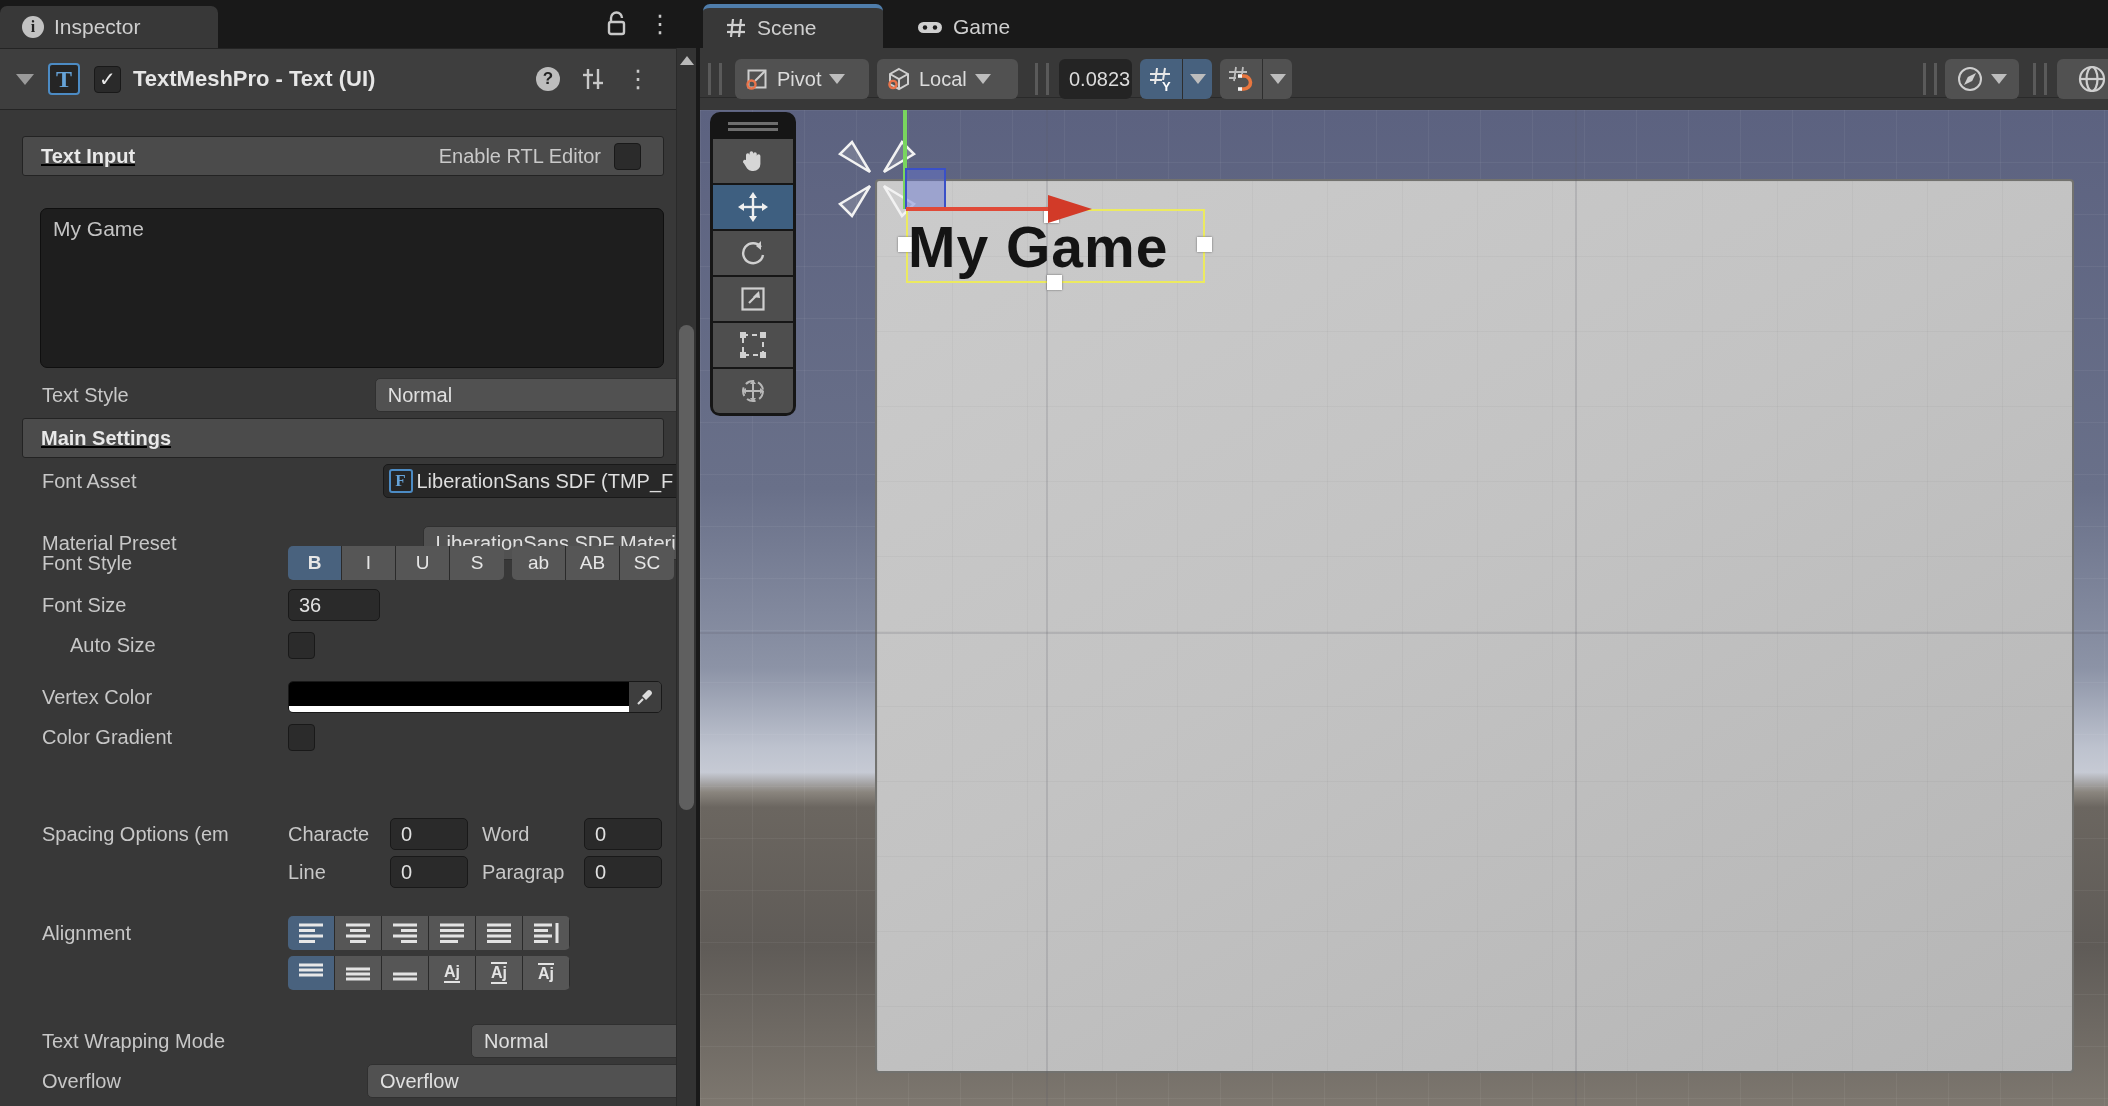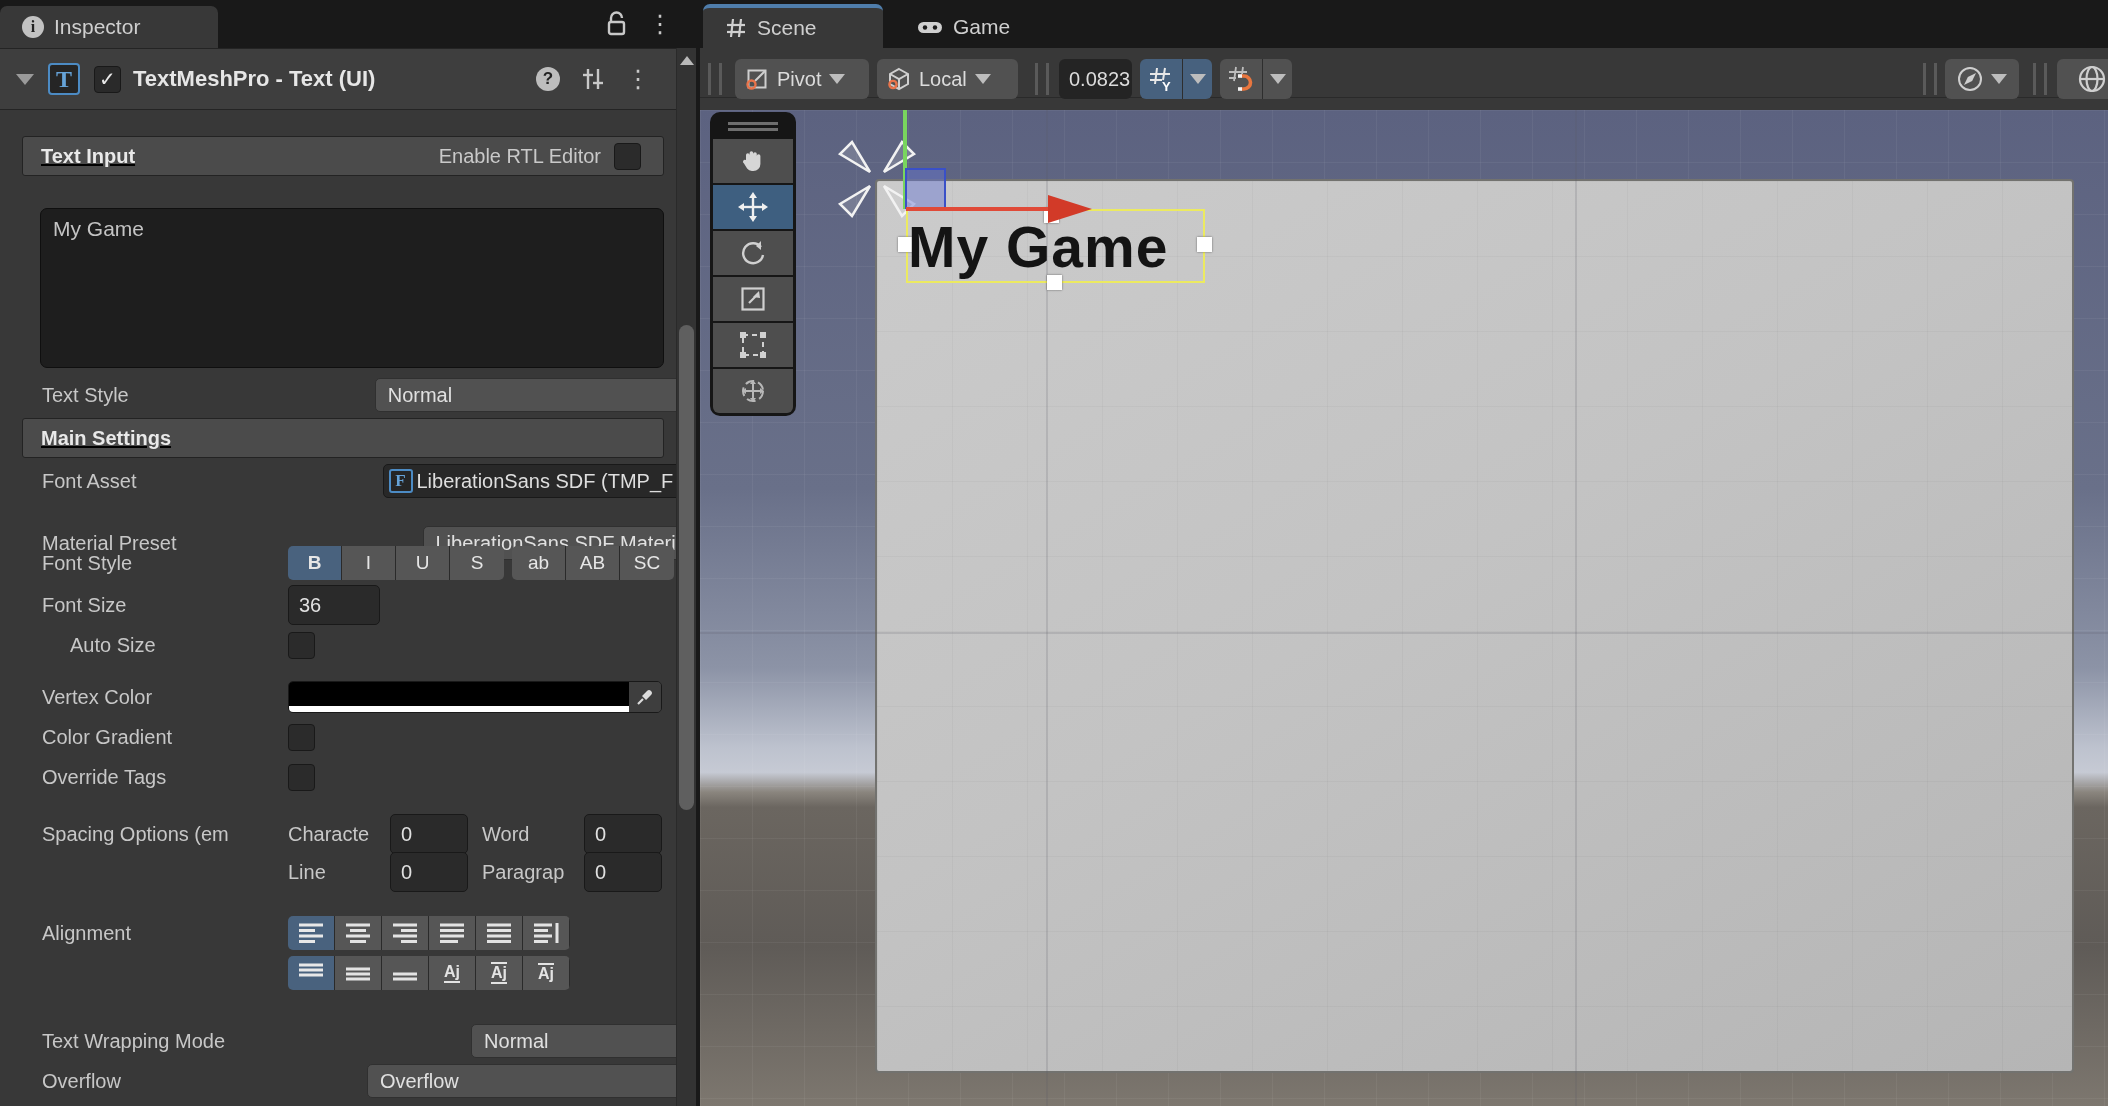--- a/index.html
+++ b/index.html
@@ -39,21 +39,21 @@
   .section-bar .sec-title { color:#e9e9e9; font-size:20px; font-weight:bold; }
 
   .row { position:absolute; left:42px; width:622px; height:34px; display:flex; align-items:center; }
   .lbl { color:#c7c7c7; font-size:20px; white-space:nowrap; overflow:hidden; }
   .ctl { position:absolute; left:246px; } 
 
   .dropdown { width:374px; height:34px; background:#515151; border:1px solid #303030; border-radius:5px;
               display:flex; align-items:center; padding:0 12px; color:#e0e0e0; font-size:20px; position:relative; }
   .dropdown .caret { position:absolute; right:10px; width:0; height:0; border-left:8px solid transparent;
                      border-right:8px solid transparent; border-top:10px solid #c4c4c4; }
-  .txtfield { height:40px; background:#2a2a2a; border:1px solid #191919; border-radius:5px;
+  .txtfield { height:32px; background:#2a2a2a; border:1px solid #191919; border-radius:5px;
               color:#e0e0e0; font-size:20px; display:flex; align-items:center; padding:0 10px; overflow:hidden; white-space:nowrap; }
   .checkbox { width:27px; height:27px; background:#2b2b2b; border:1px solid #191919; border-radius:4px; }
 
   #text-area { position:absolute; left:40px; top:208px; width:624px; height:160px; background:#1e1e1e;
                border:1px solid #0f0f0f; border-radius:7px; color:#c4c4c4; font-size:21px; padding:8px 12px; }
 
   .objfield { width:374px; height:34px; background:#282828; border:1px solid #191919; border-radius:5px;
               display:flex; align-items:center; overflow:hidden; position:relative; }
   .f-icon { width:24px; height:24px; margin:0 4px 0 5px; background:#252525; border:2px solid #4c8bc4; border-radius:3px;
             color:#66a3d8; font-family:"Liberation Serif", serif; font-weight:bold; font-size:17px; flex:0 0 auto;
@@ -271,24 +271,20 @@
     <div class="row" style="top:628px;">
       <span class="lbl" style="margin-left:28px;">Auto Size</span>
       <span class="ctl checkbox"></span>
     </div>
 
     <div class="row" style="top:720px;">
       <span class="lbl">Color Gradient</span>
       <span class="ctl checkbox"></span>
     </div>
 
-    <div class="row" style="top:760px;">
-      <span class="lbl">Override Tags</span>
-      <span class="ctl checkbox"></span>
-    </div>
 
     <div class="row" style="top:818px; height:32px;">
       <span class="lbl" style="width:244px;">Spacing Options (em</span>
       <span class="mini-lbl" style="position:absolute; left:246px; width:100px;">Characte</span>
       <span class="txtfield mini-field" style="position:absolute; left:348px;">0</span>
       <span class="mini-lbl" style="position:absolute; left:440px;">Word</span>
       <span class="txtfield mini-field" style="position:absolute; left:542px;">0</span>
     </div>
 
     <div class="row" style="top:856px; height:32px;">

